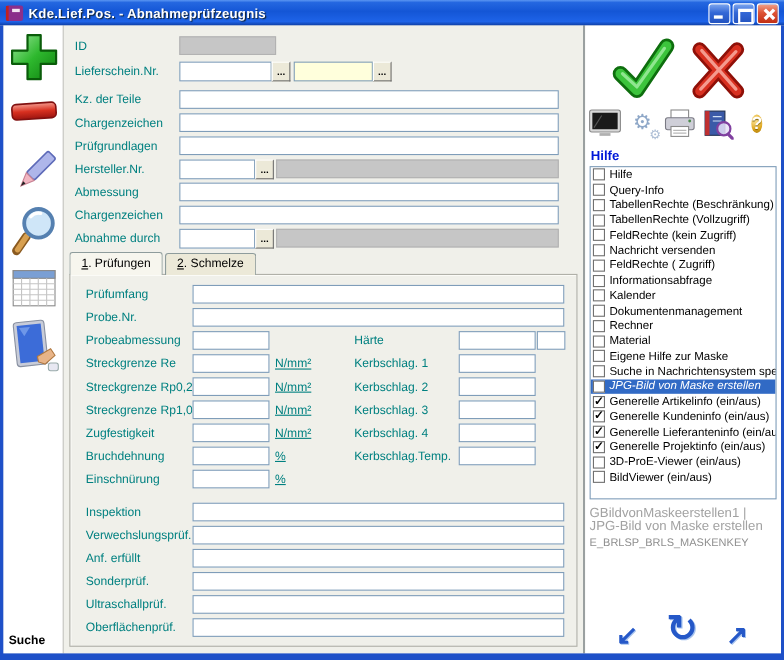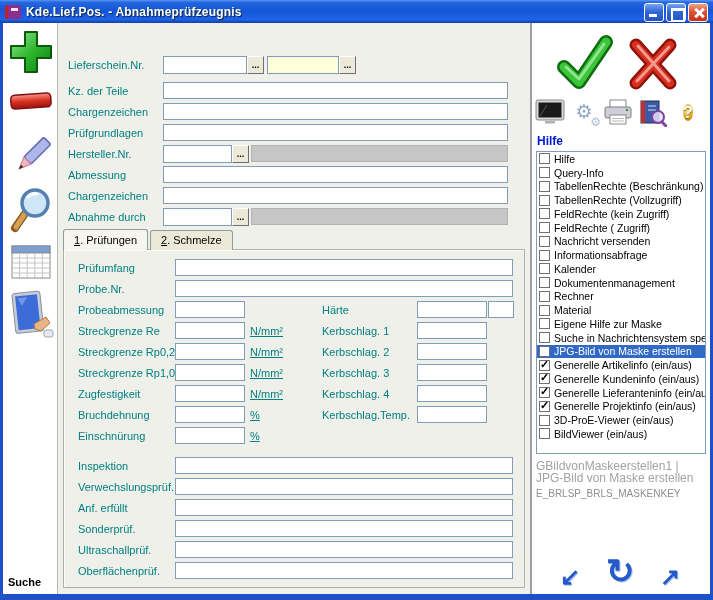--- a/index.html
+++ b/index.html
@@ -66,21 +66,21 @@
   .gear2{position:absolute;right:-2px;bottom:-2px;font-size:12px;color:#aebfd6;}
   .gear2::before{content:"⚙";}
   .helpball{width:27px;height:27px;border-radius:50%;margin:0 auto;
     background:radial-gradient(circle at 35% 30%,#ffe9a0,#e0a820 60%,#a87808);
     color:#fff;font-weight:bold;font-size:16px;line-height:27px;text-align:center;text-shadow:0 1px 1px #806000;}
   .help-head{position:absolute;left:5px;top:111px;font-size:12px;font-weight:bold;color:#0018d8;}
   .listbox{position:absolute;left:4px;top:128px;width:170px;height:303px;background:#fff;
     border:1px solid #7f9db9;overflow:hidden;}
   .li{position:relative;display:flex;align-items:center;height:13.75px;white-space:nowrap;cursor:default;}
   .li.selected{background:#316ac5;}
-  .li.selected .li-label{color:#fff;}
+  .li.selected .li-label{color:#fff;font-style:italic;}
   .cb{flex:0 0 11px;width:11px;height:11px;margin:0 4px 0 2px;background:#fff;border:1px solid #707070;
     position:relative;cursor:pointer;}
   .cb.checked::after{content:"✓";position:absolute;left:0px;top:-3px;font-size:11px;font-weight:bold;color:#000;}
   .li-label{font-size:10.5px;color:#000;}
   .hint{position:absolute;left:4px;top:437px;width:172px;font-size:12px;color:#a2a2a2;line-height:12px;}
   .hint2{position:absolute;left:4px;top:465px;width:172px;font-size:10px;color:#8e8e8e;}
   .navarrow{position:absolute;cursor:pointer;color:#2558c8;font-weight:bold;text-shadow:1px 1px 0 #a8c4ee;}
   .navarrow.prev{left:28px;top:540px;font-size:24px;}
   .navarrow.prev::before{content:"↙";}
   .navarrow.refresh{left:74px;top:528px;font-size:34px;}
@@ -170,20 +170,24 @@
         </g>
         <path d="M26 36l12-7 4 6-9 8-6-2z" fill="#e8b488" stroke="#b07840" stroke-width="1"></path>
         <rect x="36" y="42" width="9" height="7" rx="2" fill="#e8e8f2" stroke="#9aa"></rect>
       </svg>
     </span>
     <span class="suche">Suche</span>
   </div>
 
   <div class="main">
 
+    <div class="frow" style="top:10px">
+      <span class="flabel">ID</span>
+      <span class="rofield" style="left:105px;width:88px"></span>
+    </div>
 
     <div class="frow" style="top:33px">
       <span class="flabel">Lieferschein.Nr.</span>
       <span class="combo" style="left:105px;width:101px">
         <input style="">
         <button class="dots">...</button>
       </span>
       <span class="combo" style="left:209px;width:89px">
         <input class="yellow" style="">
         <button class="dots">...</button>
@@ -443,26 +447,26 @@
           <span class="li-label">TabellenRechte (Vollzugriff)</span>
         </div>
 
         <div class="li">
           <span class="cb"></span>
           <span class="li-label">FeldRechte (kein Zugriff)</span>
         </div>
 
         <div class="li">
           <span class="cb"></span>
+          <span class="li-label">Nachricht versenden</span>
+        </div>
+
+        <div class="li">
+          <span class="cb"></span>
           <span class="li-label">FeldRechte ( Zugriff)</span>
-        </div>
-
-        <div class="li">
-          <span class="cb"></span>
-          <span class="li-label">Nachricht versenden</span>
         </div>
 
         <div class="li">
           <span class="cb"></span>
           <span class="li-label">Informationsabfrage</span>
         </div>
 
         <div class="li">
           <span class="cb"></span>
           <span class="li-label">Kalender</span>

